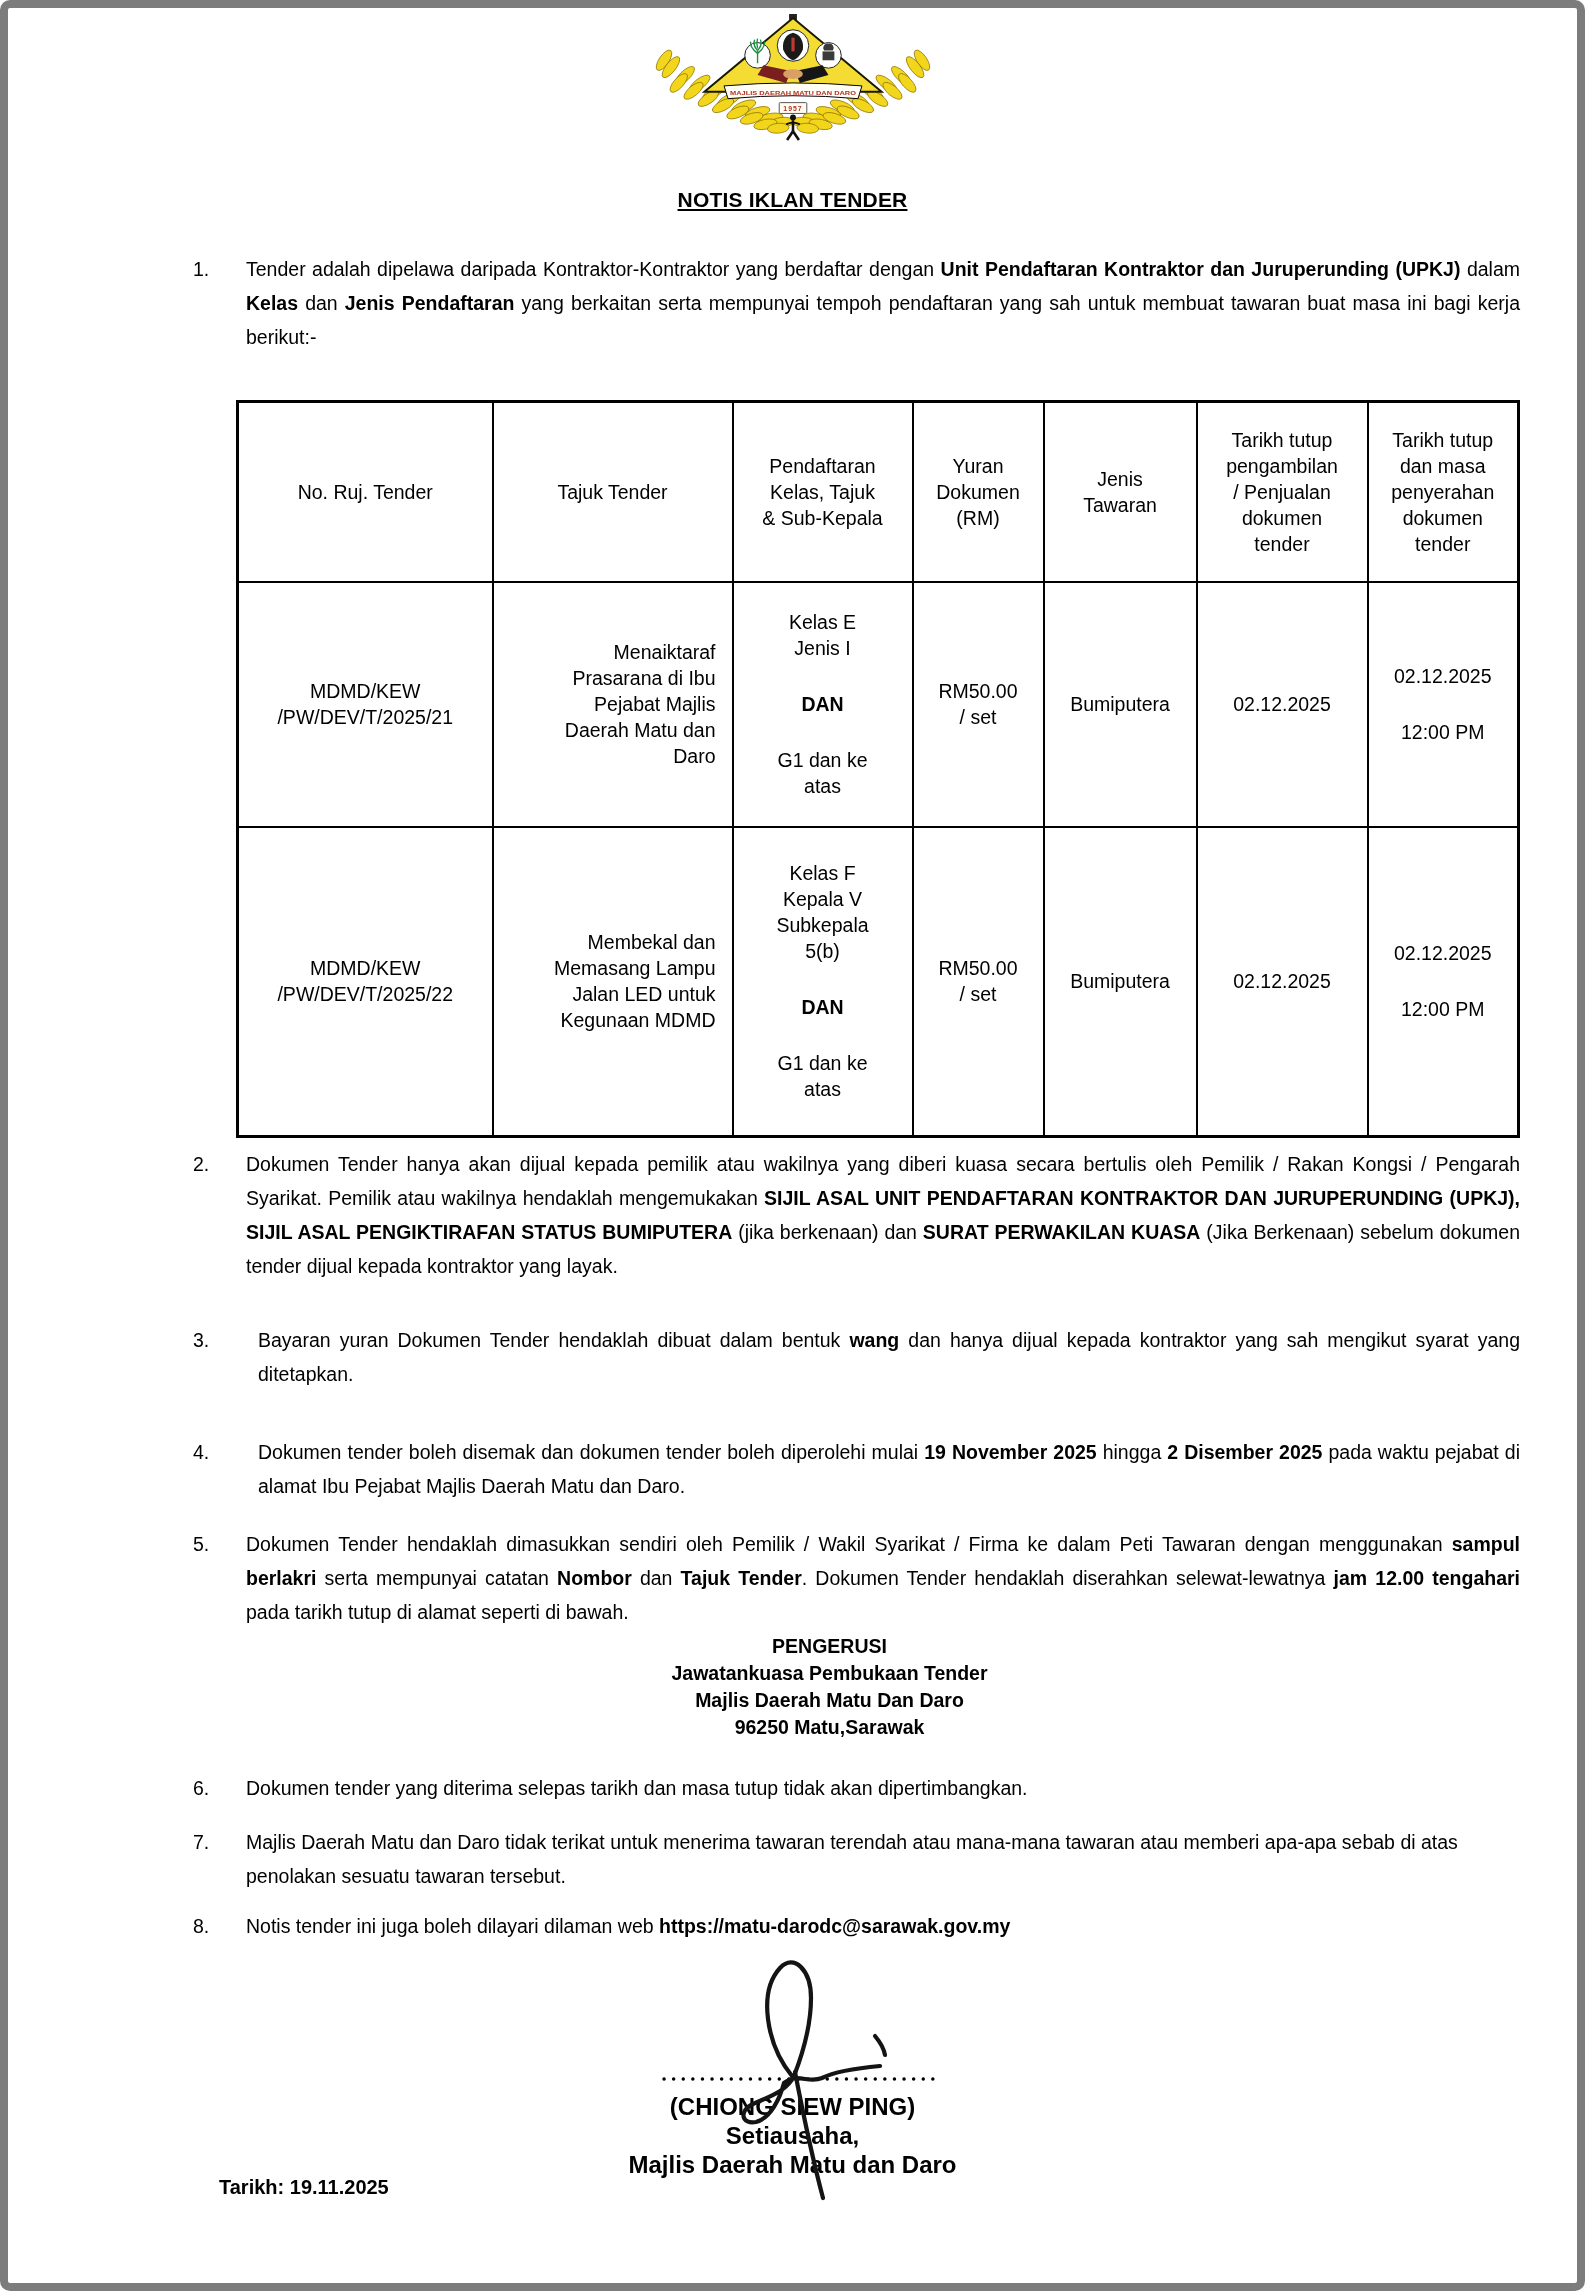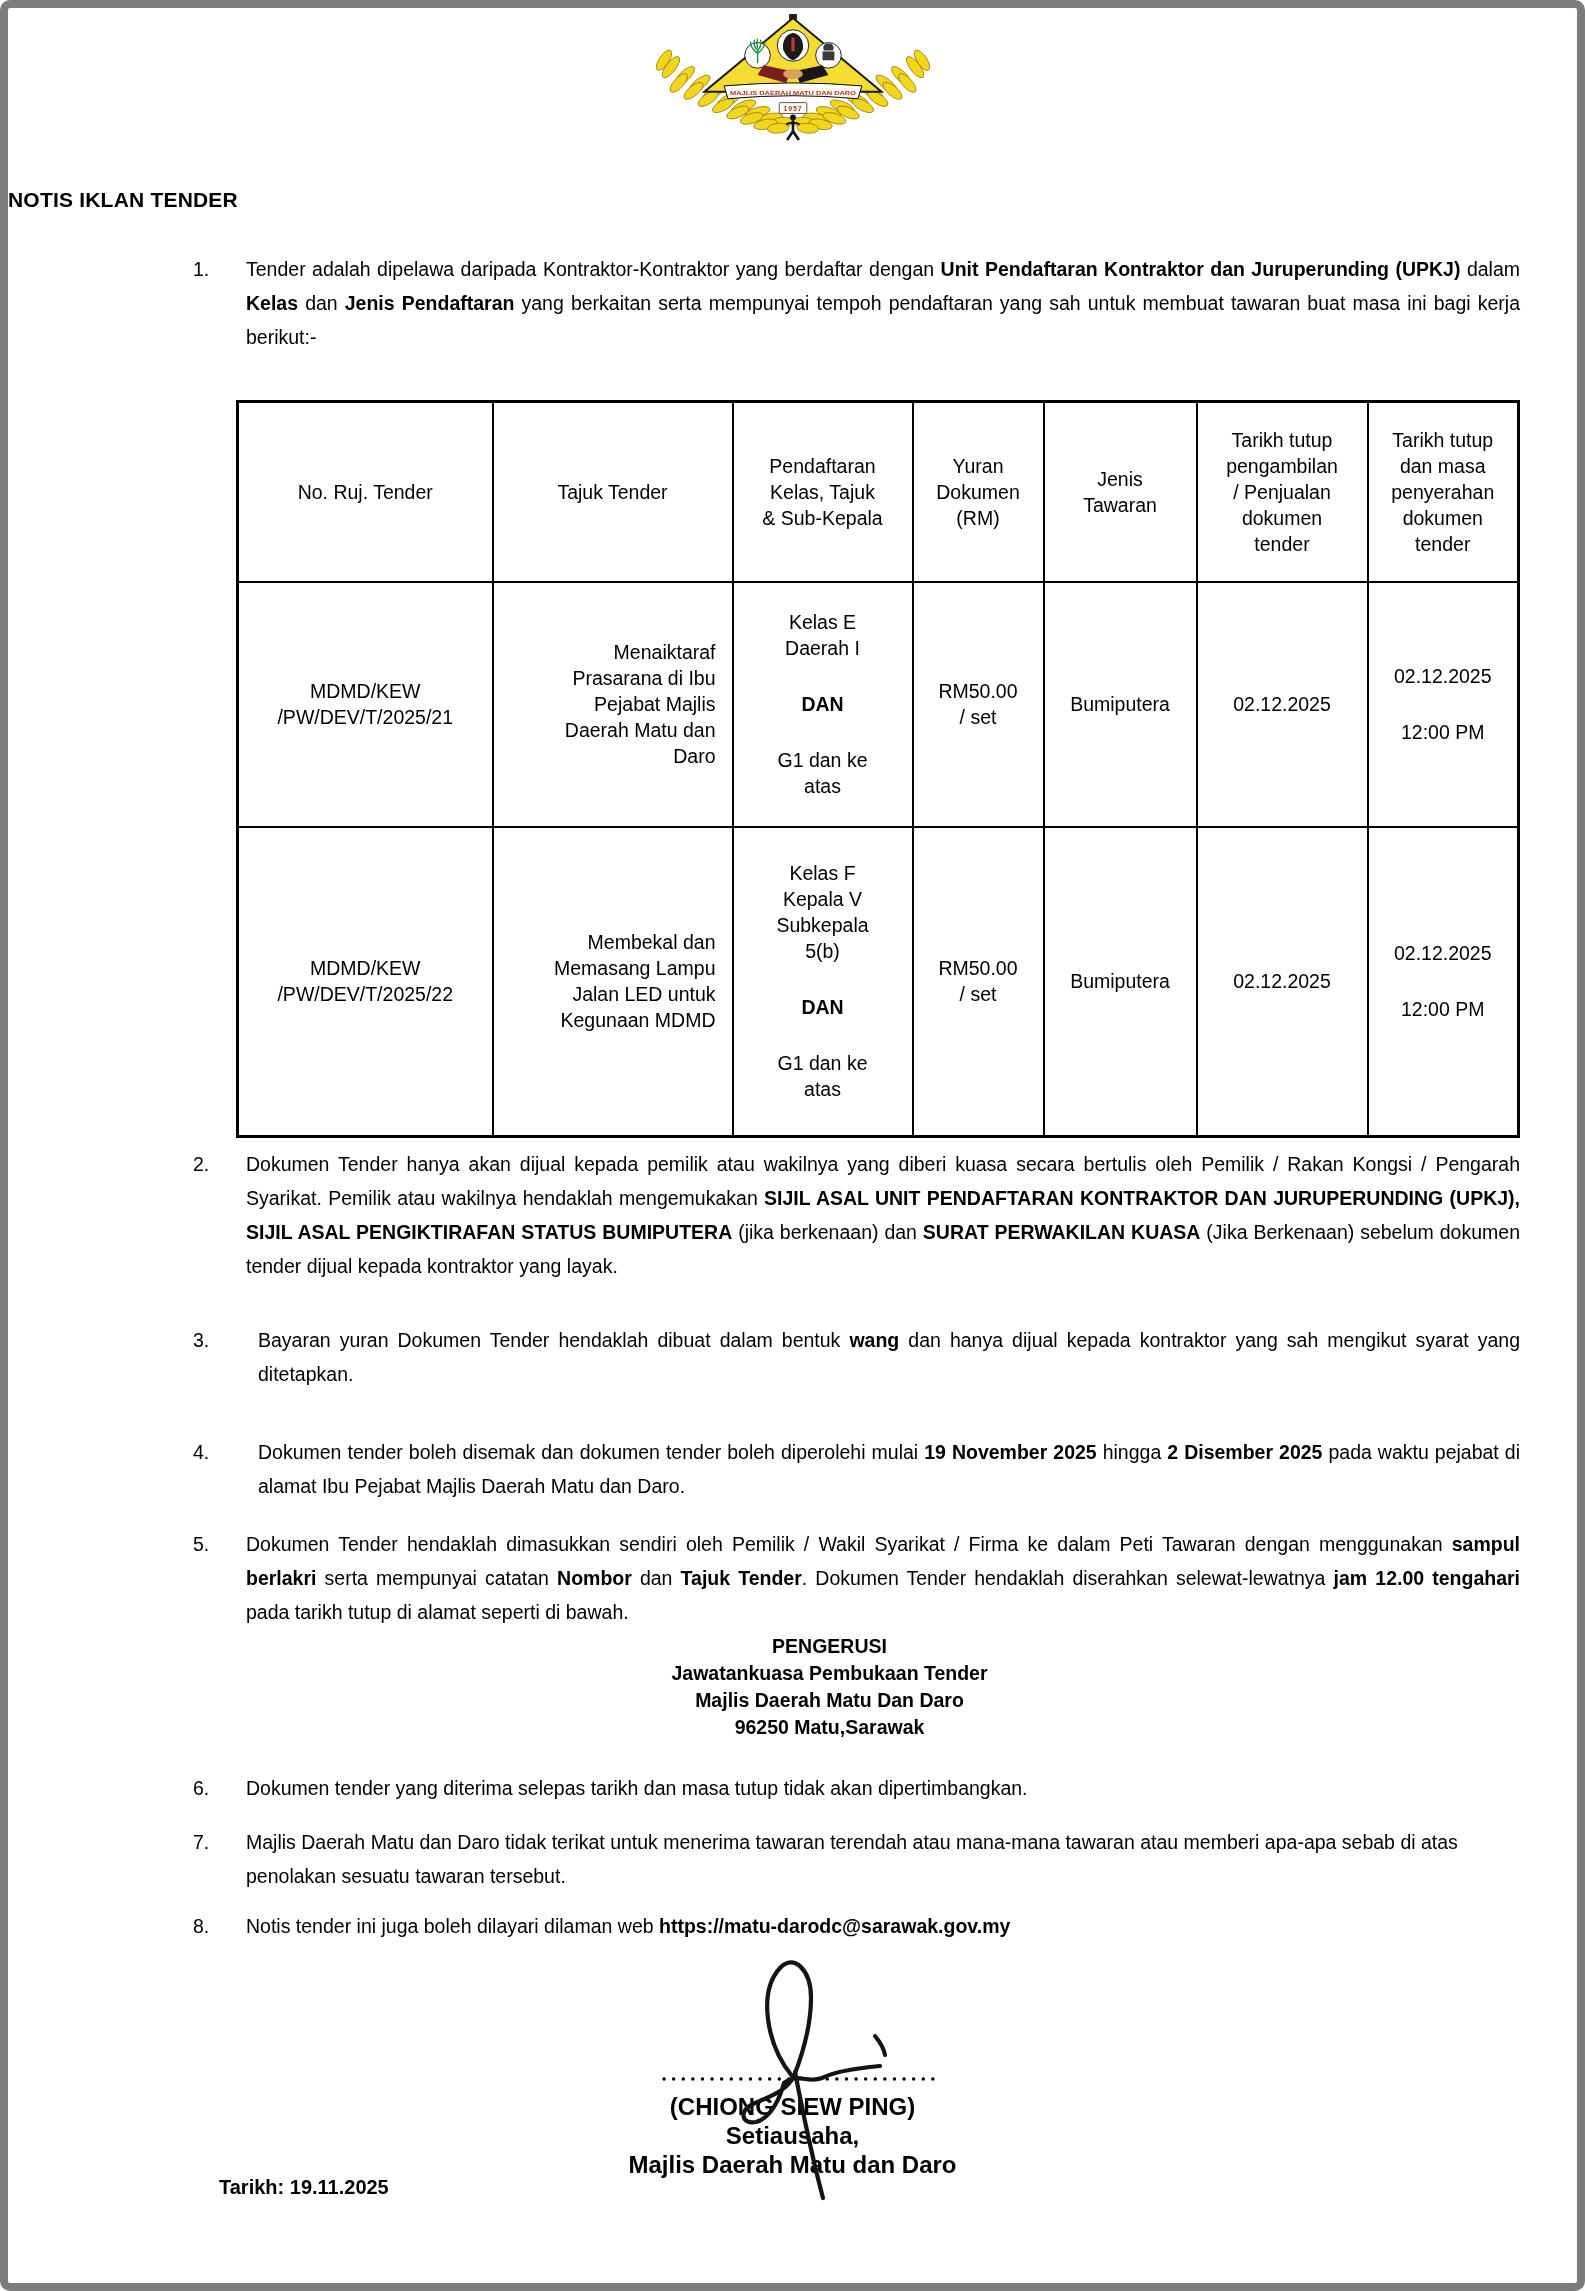--- a/index.html
+++ b/index.html
@@ -3,21 +3,21 @@
 <meta charset="utf-8">
 <style>
   html,body{margin:0;padding:0;}
   body{
     width:1585px;height:2291px;box-sizing:border-box;
     background:#ffffff;border:8px solid #7c7c7c;border-radius:10px;
     font-family:"Liberation Sans", sans-serif;color:#000;
     position:relative;overflow:hidden;
   }
   .logo-wrap{width:278px;height:128px;margin:6px auto 0;}
-  .doc-title{margin:46px 0 0;text-align:left;font-size:21px;font-weight:bold;letter-spacing:.2px;}
+  .doc-title{margin:46px 0 0;text-align:center;font-size:21px;font-weight:bold;letter-spacing:.2px;text-decoration:underline;}
   .content{padding:0 57px 0 185px;}
   .para{display:flex;font-size:19.5px;line-height:34px;}
   .para-num{flex:0 0 53px;}
   .para-body{flex:1;}
   .para-body.justify{text-align:justify;text-align-last:left;}
   .para-body.pad12{padding-left:12px;}
   #p1{margin-top:40px;}
   #p2{margin-top:9px;}
   #p3{margin-top:40px;}
   #p4{margin-top:44px;}
@@ -168,21 +168,21 @@
           </td>
           <td class="align-left">
             <div class="cell-line">Menaiktaraf</div>
             <div class="cell-line">Prasarana di Ibu</div>
             <div class="cell-line">Pejabat Majlis</div>
             <div class="cell-line">Daerah Matu dan</div>
             <div class="cell-line">Daro</div>
           </td>
           <td>
             <div class="cell-line">Kelas E</div>
-            <div class="cell-line">Daerah I</div>
+            <div class="cell-line">Jenis I</div>
             <div class="cell-line blank"></div>
             <div class="cell-line"><b>DAN</b></div>
             <div class="cell-line blank"></div>
             <div class="cell-line">G1 dan ke</div>
             <div class="cell-line">atas</div>
           </td>
           <td>
             <div class="cell-line">RM50.00</div>
             <div class="cell-line">/ set</div>
           </td>

